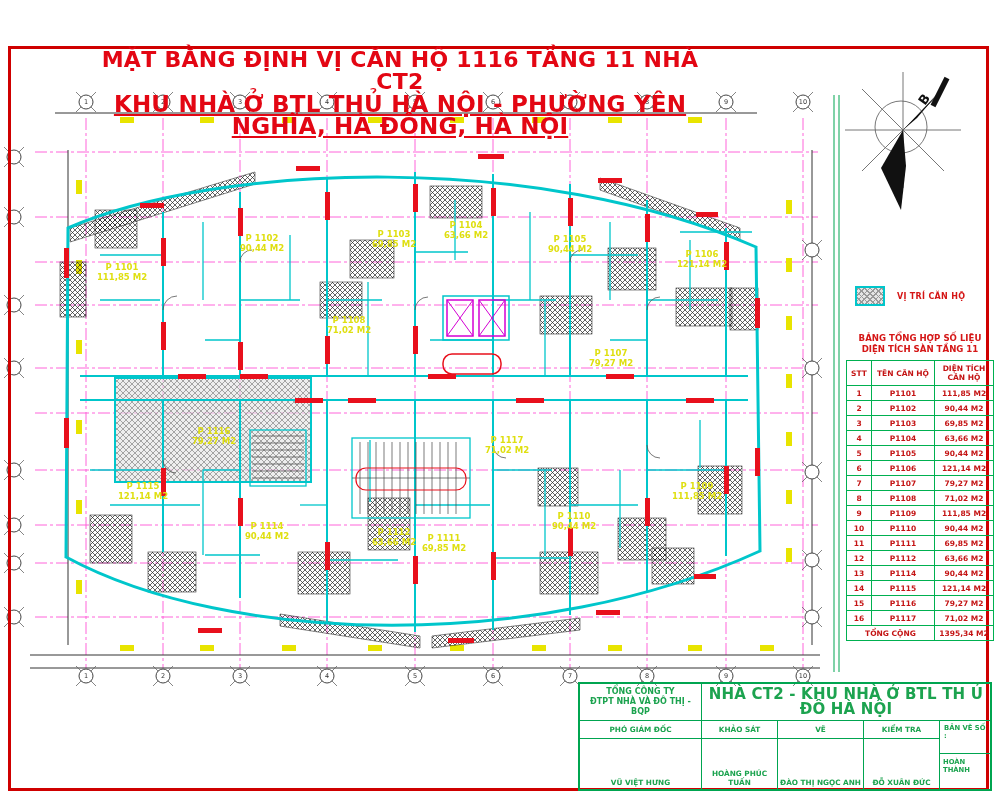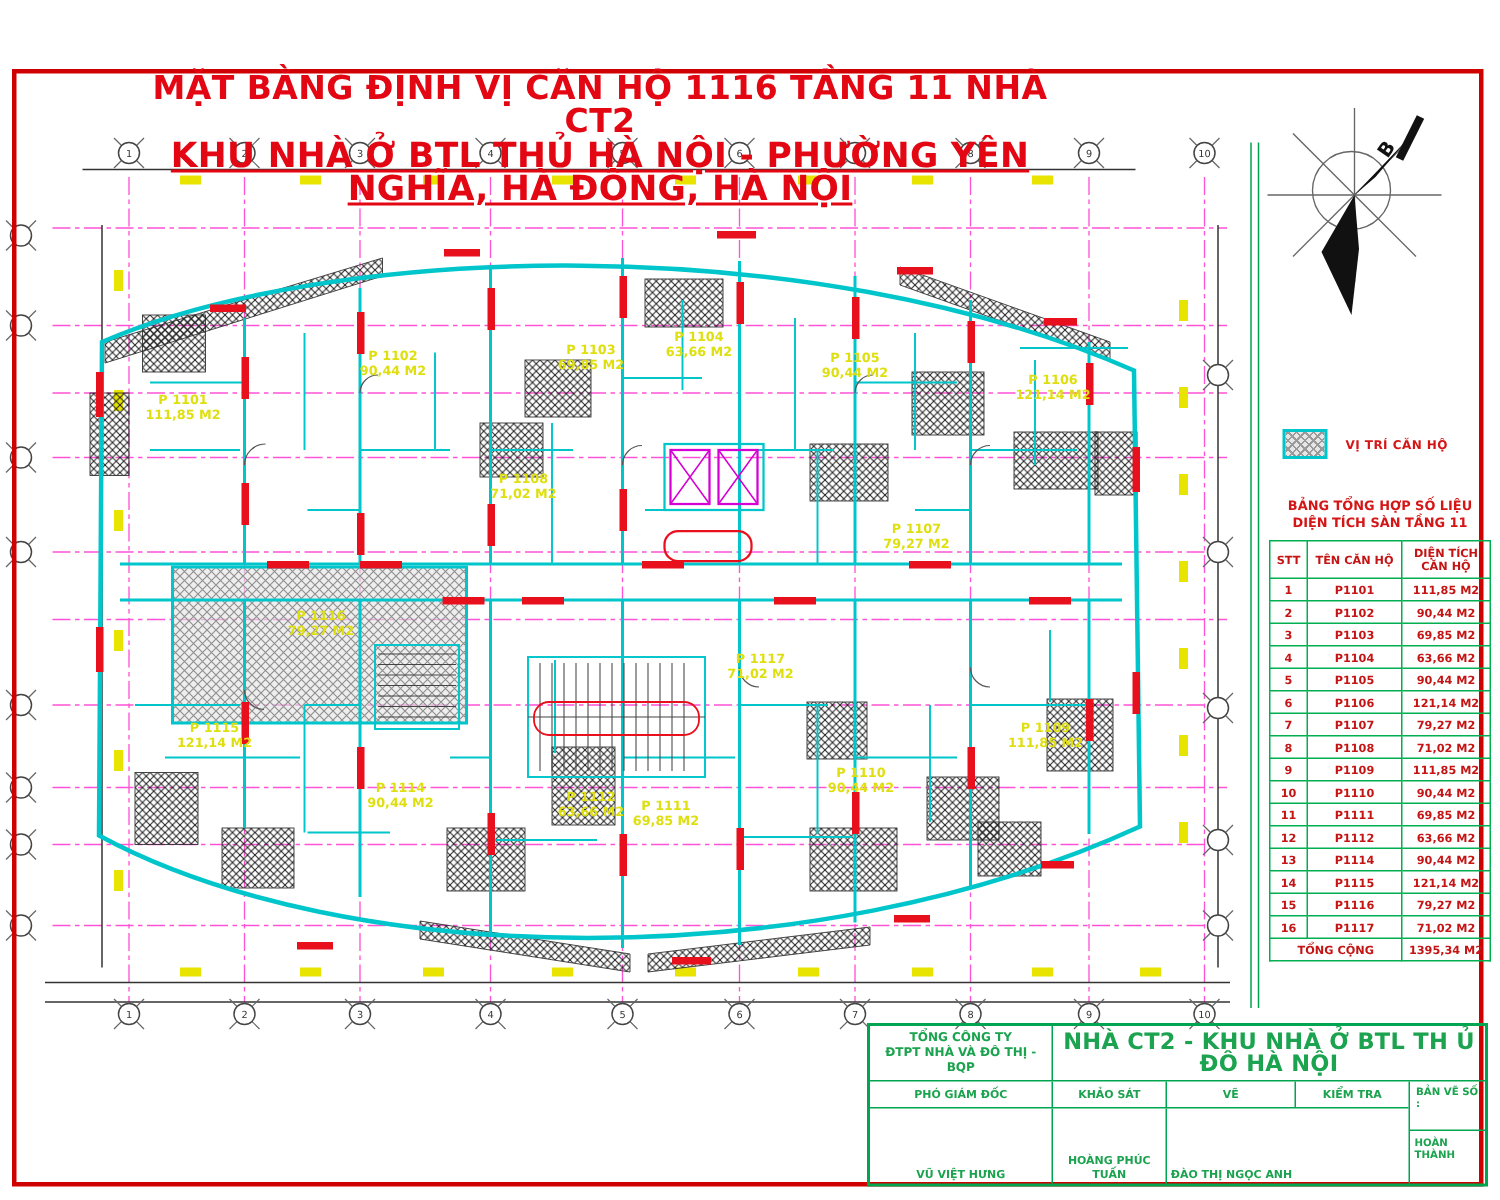--- a/index.html
+++ b/index.html
@@ -665,20 +665,21 @@
       <div class="tb-roles" id="tb-roles">
             <div class="tb-cell w0">PHÓ GIÁM ĐỐC</div>
             <div class="tb-cell w1">KHẢO SÁT</div>
             <div class="tb-cell w2">VẼ</div>
             <div class="tb-cell w3">KIỂM TRA</div>
           </div>
       <div class="tb-names" id="tb-names">
             <div class="tb-cell w0">VŨ VIỆT HƯNG</div>
             <div class="tb-cell w1">HOÀNG PHÚC TUẤN</div>
             <div class="tb-cell w2">ĐÀO THỊ NGỌC ANH</div>
+            <div class="tb-cell w3">ĐỖ XUÂN ĐỨC</div>
           </div>
     </div>
     <div class="tb-lower-right">
       <div class="tb-sheet">BẢN VẼ SỐ :</div>
       <div class="tb-status">HOÀN THÀNH</div>
     </div>
   </div>
 </div>
 
 <div id="apt-labels">
@@ -715,21 +716,21 @@
         <div>79,27 M2</div>
       </div>
       <div class="apt" style="left: 507px; top: 445px;">
         <div>P 1117</div>
         <div>71,02 M2</div>
       </div>
       <div class="apt" style="left: 697px; top: 491px;">
         <div>P 1109</div>
         <div>111,85 M2</div>
       </div>
-      <div class="apt" style="left: 214px; top: 416px;">
+      <div class="apt" style="left: 214px; top: 436px;">
         <div>P 1116</div>
         <div>79,27 M2</div>
       </div>
       <div class="apt" style="left: 143px; top: 491px;">
         <div>P 1115</div>
         <div>121,14 M2</div>
       </div>
       <div class="apt" style="left: 267px; top: 531px;">
         <div>P 1114</div>
         <div>90,44 M2</div>

